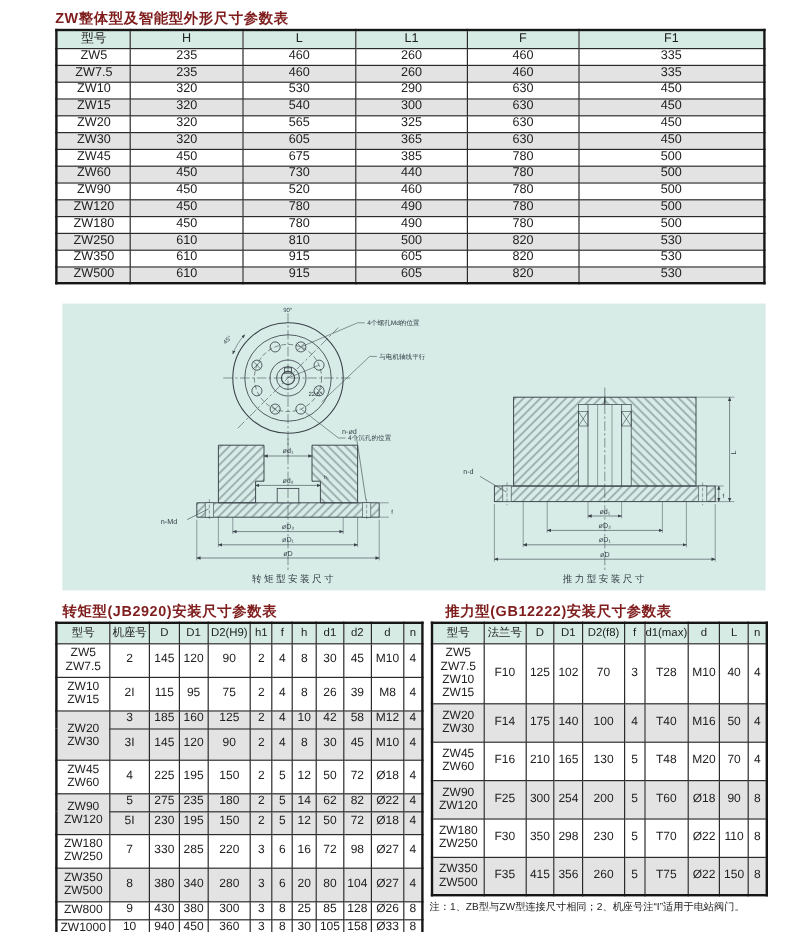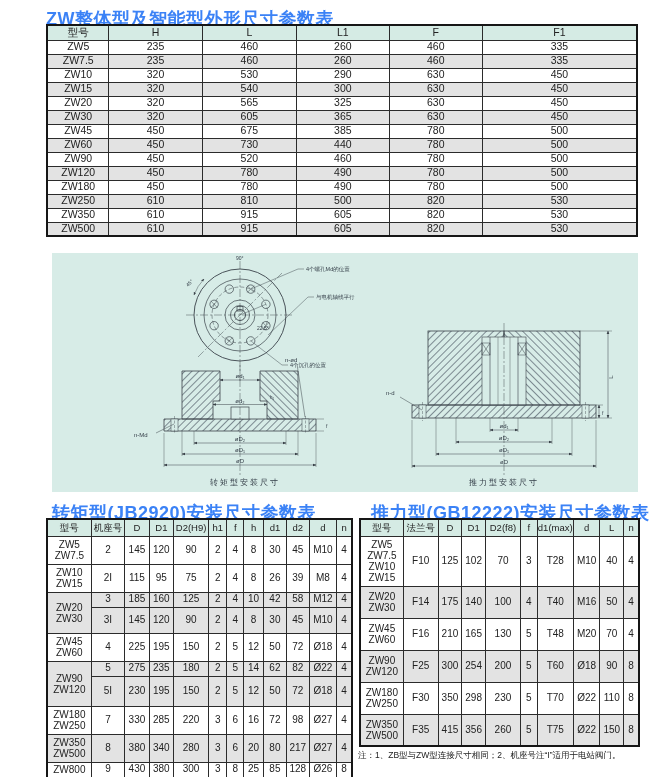--- a/index.html
+++ b/index.html
@@ -1,20 +1,20 @@
 <!DOCTYPE html>
 <html><head>
 <meta charset="utf-8">
 <style>
   * { margin:0; padding:0; box-sizing:border-box; }
   html,body { background:#ffffff; }
   body { font-family:"Liberation Sans","DejaVu Sans",sans-serif; color:#1c1c1c; }
   .page { position:relative; width:656px; height:777px; background:#ffffff; overflow:hidden; }
 
-  .sec-title { position:absolute; font-size:18px; font-weight:bold; color:#3b82f6; letter-spacing:0.5px; white-space:nowrap;text-align:right; }
+  .sec-title { position:absolute; font-size:12px; font-weight:bold; color:#7f1d1d; letter-spacing:0.5px; white-space:nowrap;text-align:right; }
 
   table { border-collapse:collapse; table-layout:fixed; position:absolute; background:#fff; border:2px solid #161616; }
   th, td { border:1px solid #2b2b2b; text-align:center; vertical-align:middle; padding:0; line-height:1.05; color:#222; overflow:hidden; }
   th { background:#d5ebe4; font-weight:normal; }
   tr.shaded td { background:#e3e3e3; }
 
   .outline-tbl { left:46px; top:24px; width:592px; }
   .outline-tbl th { height:15px; font-size:10.5px; }
   .outline-tbl td { height:14px; font-size:10.5px; }
 
@@ -442,21 +442,21 @@
           <td>235</td>
           <td>180</td>
           <td>2</td>
           <td>5</td>
           <td>14</td>
           <td>62</td>
           <td>82</td>
           <td>Ø22</td>
           <td>4</td>
         </tr>
-        <tr class="shaded" style="height: 30px;">
+        <tr class="shaded" style="height: 19px;">
           <td>5I</td>
           <td>230</td>
           <td>195</td>
           <td>150</td>
           <td>2</td>
           <td>5</td>
           <td>12</td>
           <td>50</td>
           <td>72</td>
           <td>Ø18</td>
@@ -481,21 +481,21 @@
           <td class="model-cell" rowspan="1">ZW350
 ZW500</td>
           <td>8</td>
           <td>380</td>
           <td>340</td>
           <td>280</td>
           <td>3</td>
           <td>6</td>
           <td>20</td>
           <td>80</td>
-          <td>217</td>
+          <td>104</td>
           <td>Ø27</td>
           <td>4</td>
         </tr>
         <tr style="height: 15px;">
           <td class="model-cell" rowspan="1">ZW800</td>
           <td>9</td>
           <td>430</td>
           <td>380</td>
           <td>300</td>
           <td>3</td>

